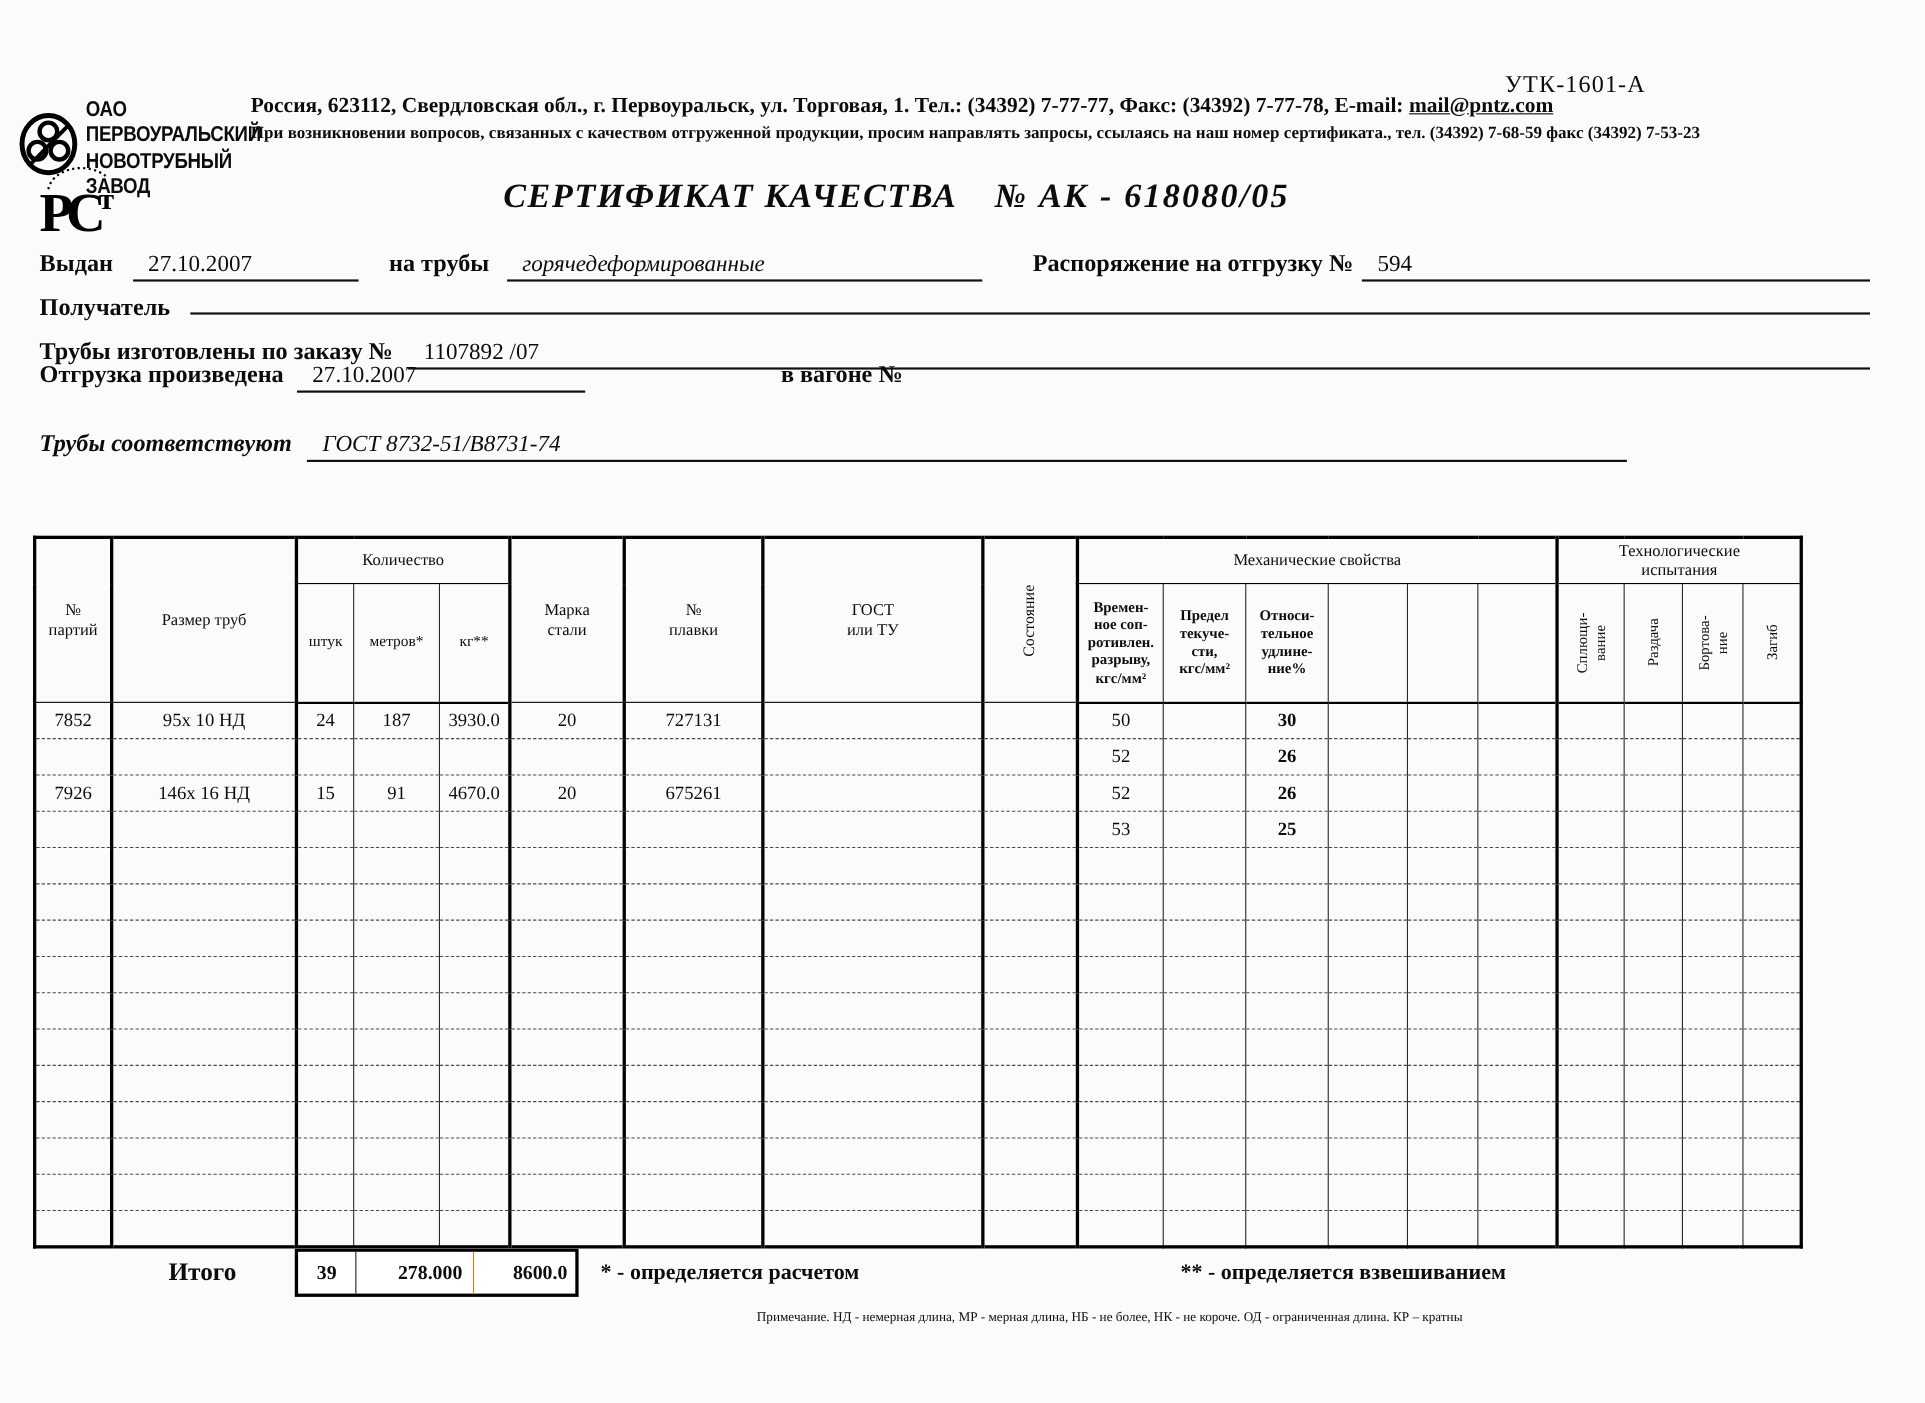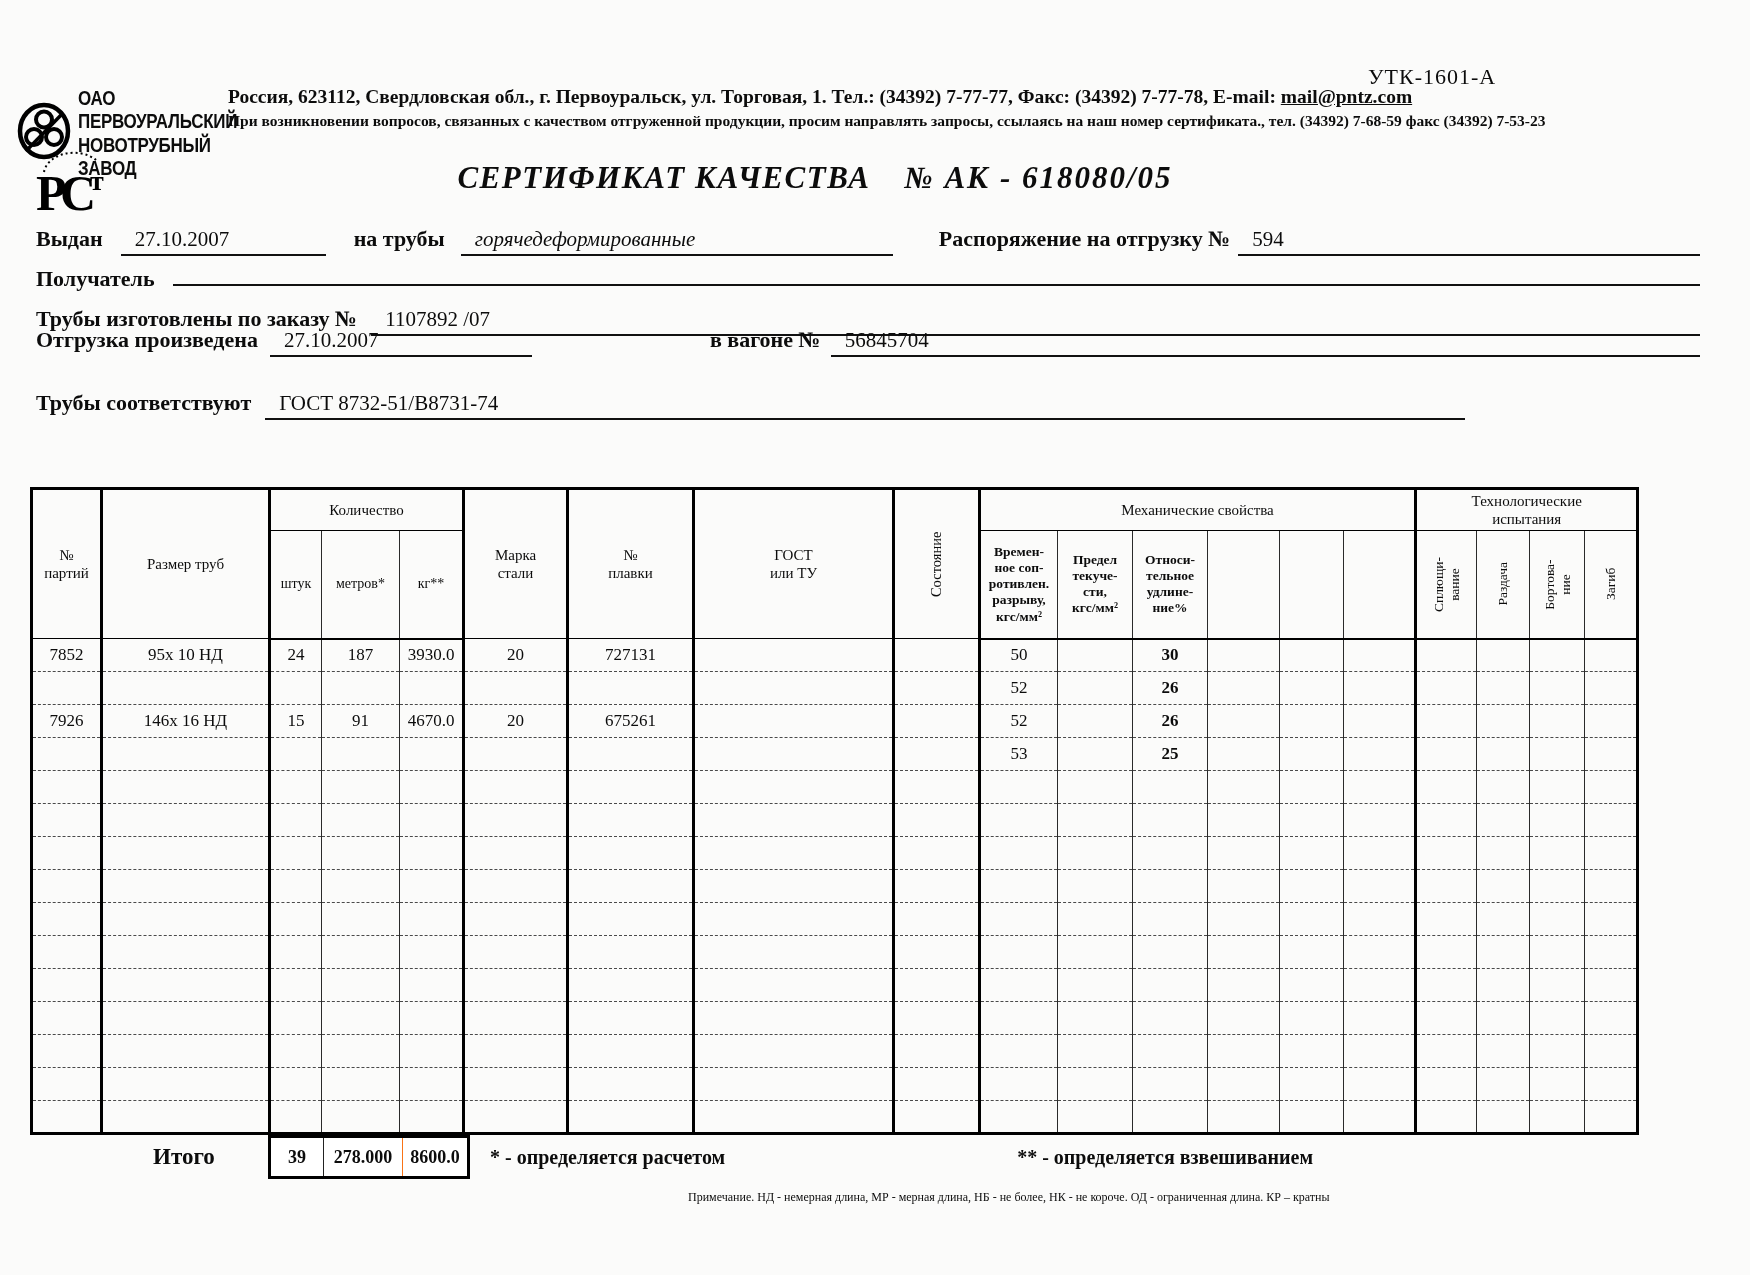--- a/index.html
+++ b/index.html
@@ -25,21 +25,21 @@
   .addr-l2{font-size:15.5px;font-weight:bold;margin-top:4px;white-space:nowrap;}
   .stamp{top:146px;left:34px;}
   .title{top:160px;left:0;width:1630px;text-align:center;
     font-size:31px;font-weight:bold;font-style:italic;letter-spacing:1.5px;white-space:nowrap;}
   .title .tnum{margin-left:34px;letter-spacing:2px;}
   
   .frow{display:flex;align-items:baseline;left:36px;width:1664px;}
   .fl{font-weight:bold;font-size:22px;white-space:nowrap;}
   .fv{border-bottom:2px solid #111;font-size:21px;padding:0 10px 2px 14px;white-space:nowrap;box-sizing:border-box;}
   .grow{flex:1;}
-  .r1{top:226px;} .r2{top:266px;} .r3{top:306px;} .r4{top:327px;} .r5{top:390px;}
+  .r1{top:226px;} .r2{top:266px;} .r3{top:306px;} .r4{top:327px;} .r5{top:390px;font-style:italic;}
   
   table.cert{
     top:487px;left:30px;position:absolute;
     border-collapse:collapse;table-layout:fixed;
     border:3px solid #000;
   }
   .cert th,.cert td{border:1px solid #2a2a2a;padding:0 2px;text-align:center;vertical-align:middle;box-sizing:border-box;}
   .cert thead th{font-weight:normal;font-size:14px;white-space:pre-line;line-height:1.2;}
   .cert thead tr.grp th{height:42px;font-size:15px;}
   .cert thead tr.sub th{height:108px;}
@@ -49,21 +49,21 @@
   .cert td{height:33px;font-size:17px;border-top:1px dashed #4a4a4a;border-bottom:1px dashed #4a4a4a;}
   .tR{border-right:3px solid #000 !important;}
   .emph{font-weight:bold;}
   .vcell{display:flex;align-items:center;justify-content:center;height:100%;}
   .vtext{transform:rotate(-90deg);white-space:pre-line;font-size:13.5px;line-height:1.15;width:max-content;font-weight:normal;}
   .vtext.big{font-size:14.5px;}
   
   .totrow{top:1136px;left:30px;display:flex;align-items:center;height:42px;}
   .tot-spacer{width:70px;}
   .tot-label{width:168px;text-align:center;font-weight:bold;font-size:23px;}
-  .tot-box{display:flex;border:3px solid #000;height:38px;align-items:stretch;background:#fff;}
+  .tot-box{display:flex;border:3px solid #000;height:38px;align-items:stretch;background:#fff;gap:28px;}
   .tot-cell{display:flex;align-items:center;justify-content:center;font-size:18px;font-weight:600;}
   .tc1{width:52px;border-right:1px solid #222;}
   .tc2{width:78px;border-right:1px solid #f97316;}
   .tc3{width:64px;}
   .fn1{margin-left:20px;font-weight:bold;font-size:20px;white-space:nowrap;}
   .fn2{margin-left:292px;font-weight:bold;font-size:20px;white-space:nowrap;}
   .bottom-note{top:1190px;left:688px;width:820px;font-size:12px;white-space:nowrap;}
   svg{display:block;}
 </style>
 </head>
@@ -121,21 +121,20 @@
 
 <div class="abs frow r3">
   <span class="fl">Трубы изготовлены по заказу №</span>
   <span class="fv grow" style="margin-left:14px;">1107892   /07</span>
 </div>
 
 <div class="abs frow r4">
   <span class="fl">Отгрузка произведена</span>
   <span class="fv" style="width:262px;margin-left:12px;">27.10.2007</span>
   <span class="fl" style="margin-left:178px;">в вагоне №</span>
-  <span class="fv grow" style="margin-left:10px;">56845704</span>
 </div>
 
 <div class="abs frow r5">
   <span class="fl">Трубы соответствуют</span>
   <span class="fv" style="width:1200px;margin-left:14px;">ГОСТ 8732-51/В8731-74</span>
 </div>
 
 <table class="cert">
   <colgroup>
     <col style="width:70px">

